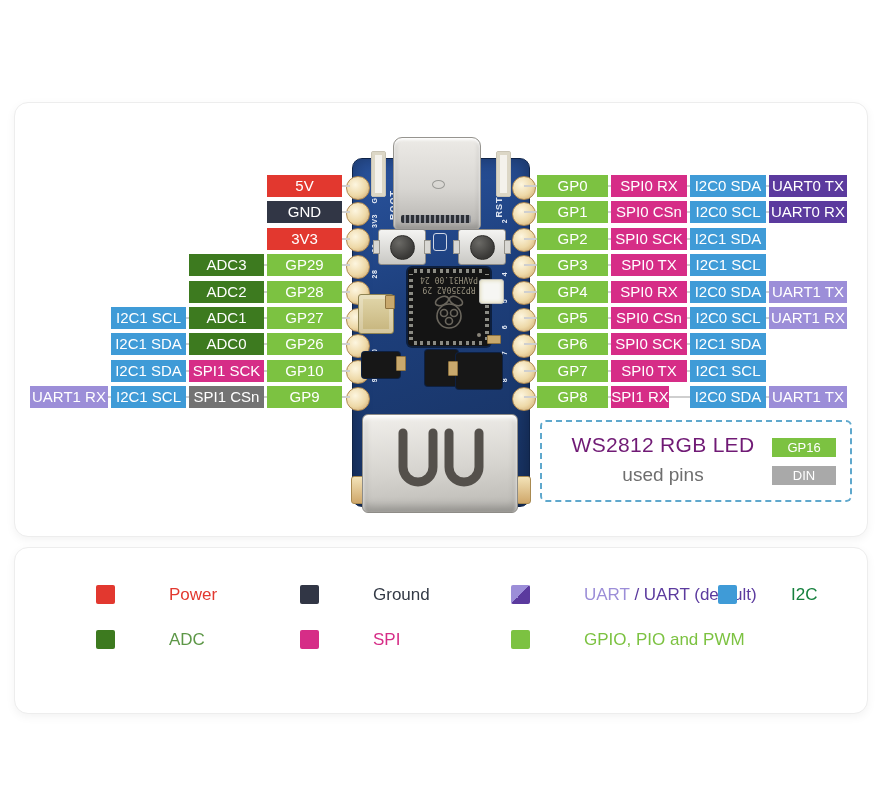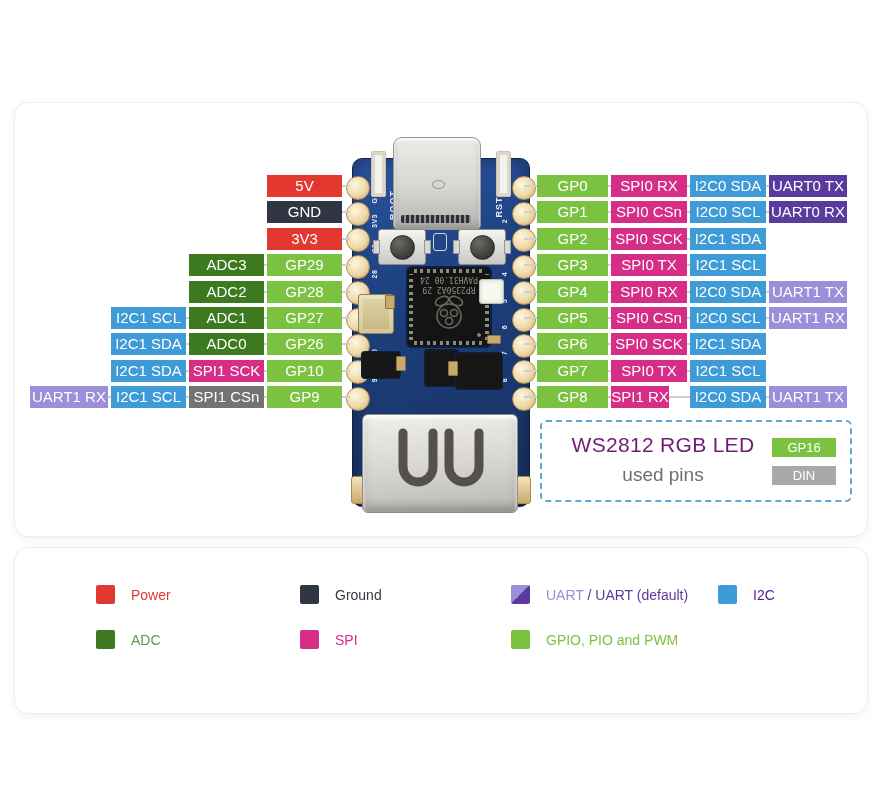--- a/index.html
+++ b/index.html
@@ -80,21 +80,21 @@
   #ws-title{position:absolute;left:12px;top:11px;width:218px;text-align:center;
             color:#701a75;font-size:21px;letter-spacing:.3px;}
   #ws-subtitle{position:absolute;left:12px;top:42px;width:218px;text-align:center;
             color:#6e6e6e;font-size:19px;}
   .ws-pin{position:absolute;left:230px;width:64px;height:19px;line-height:19px;text-align:center;
           color:#fff;font-size:13px;}
 
   
   .legend-item{position:absolute;display:flex;align-items:center;height:19px;z-index:3;}
   .legend-swatch{width:19px;height:19px;border-radius:2px;flex:0 0 auto;}
-  .legend-label{margin-left:16px;font-size:14px;white-space:nowrap;}
+  .legend-label{margin-left:54px;font-size:17px;white-space:nowrap;}
 </style>
 </head>
 <body>
 
 <div id="stage">
 
   <div class="card" id="card-top"></div>
   <div class="card" id="card-legend"></div>
 
   <div id="board">
@@ -327,21 +327,21 @@
       <div class="legend-item" style="left: 300px; top: 585px;">
         <div class="legend-swatch" style="background: rgb(49, 54, 69);"></div>
         <div class="legend-label"><span style="color: rgb(51, 58, 70);">Ground</span></div>
       </div>
       <div class="legend-item" style="left: 511px; top: 585px;">
         <div class="legend-swatch" style="background: linear-gradient(135deg, rgb(156, 142, 216) 0px, rgb(156, 142, 216) 50%, rgb(91, 58, 158) 50%, rgb(91, 58, 158) 100%);"></div>
         <div class="legend-label"><span style="color: rgb(156, 142, 216);">UART</span><span style="color: rgb(91, 58, 158);"> / </span><span style="color: rgb(91, 58, 158);">UART (default)</span></div>
       </div>
       <div class="legend-item" style="left: 718px; top: 585px;">
         <div class="legend-swatch" style="background: rgb(63, 155, 215);"></div>
-        <div class="legend-label"><span style="color: #4c1d95;">I2C</span></div>
+        <div class="legend-label"><span style="color: #15803d;">I2C</span></div>
       </div>
       <div class="legend-item" style="left: 96px; top: 630px;">
         <div class="legend-swatch" style="background: rgb(61, 122, 31);"></div>
         <div class="legend-label"><span style="color: rgb(93, 151, 71);">ADC</span></div>
       </div>
       <div class="legend-item" style="left: 300px; top: 630px;">
         <div class="legend-swatch" style="background: rgb(214, 45, 135);"></div>
         <div class="legend-label"><span style="color: rgb(214, 45, 135);">SPI</span></div>
       </div>
       <div class="legend-item" style="left: 511px; top: 630px;">

